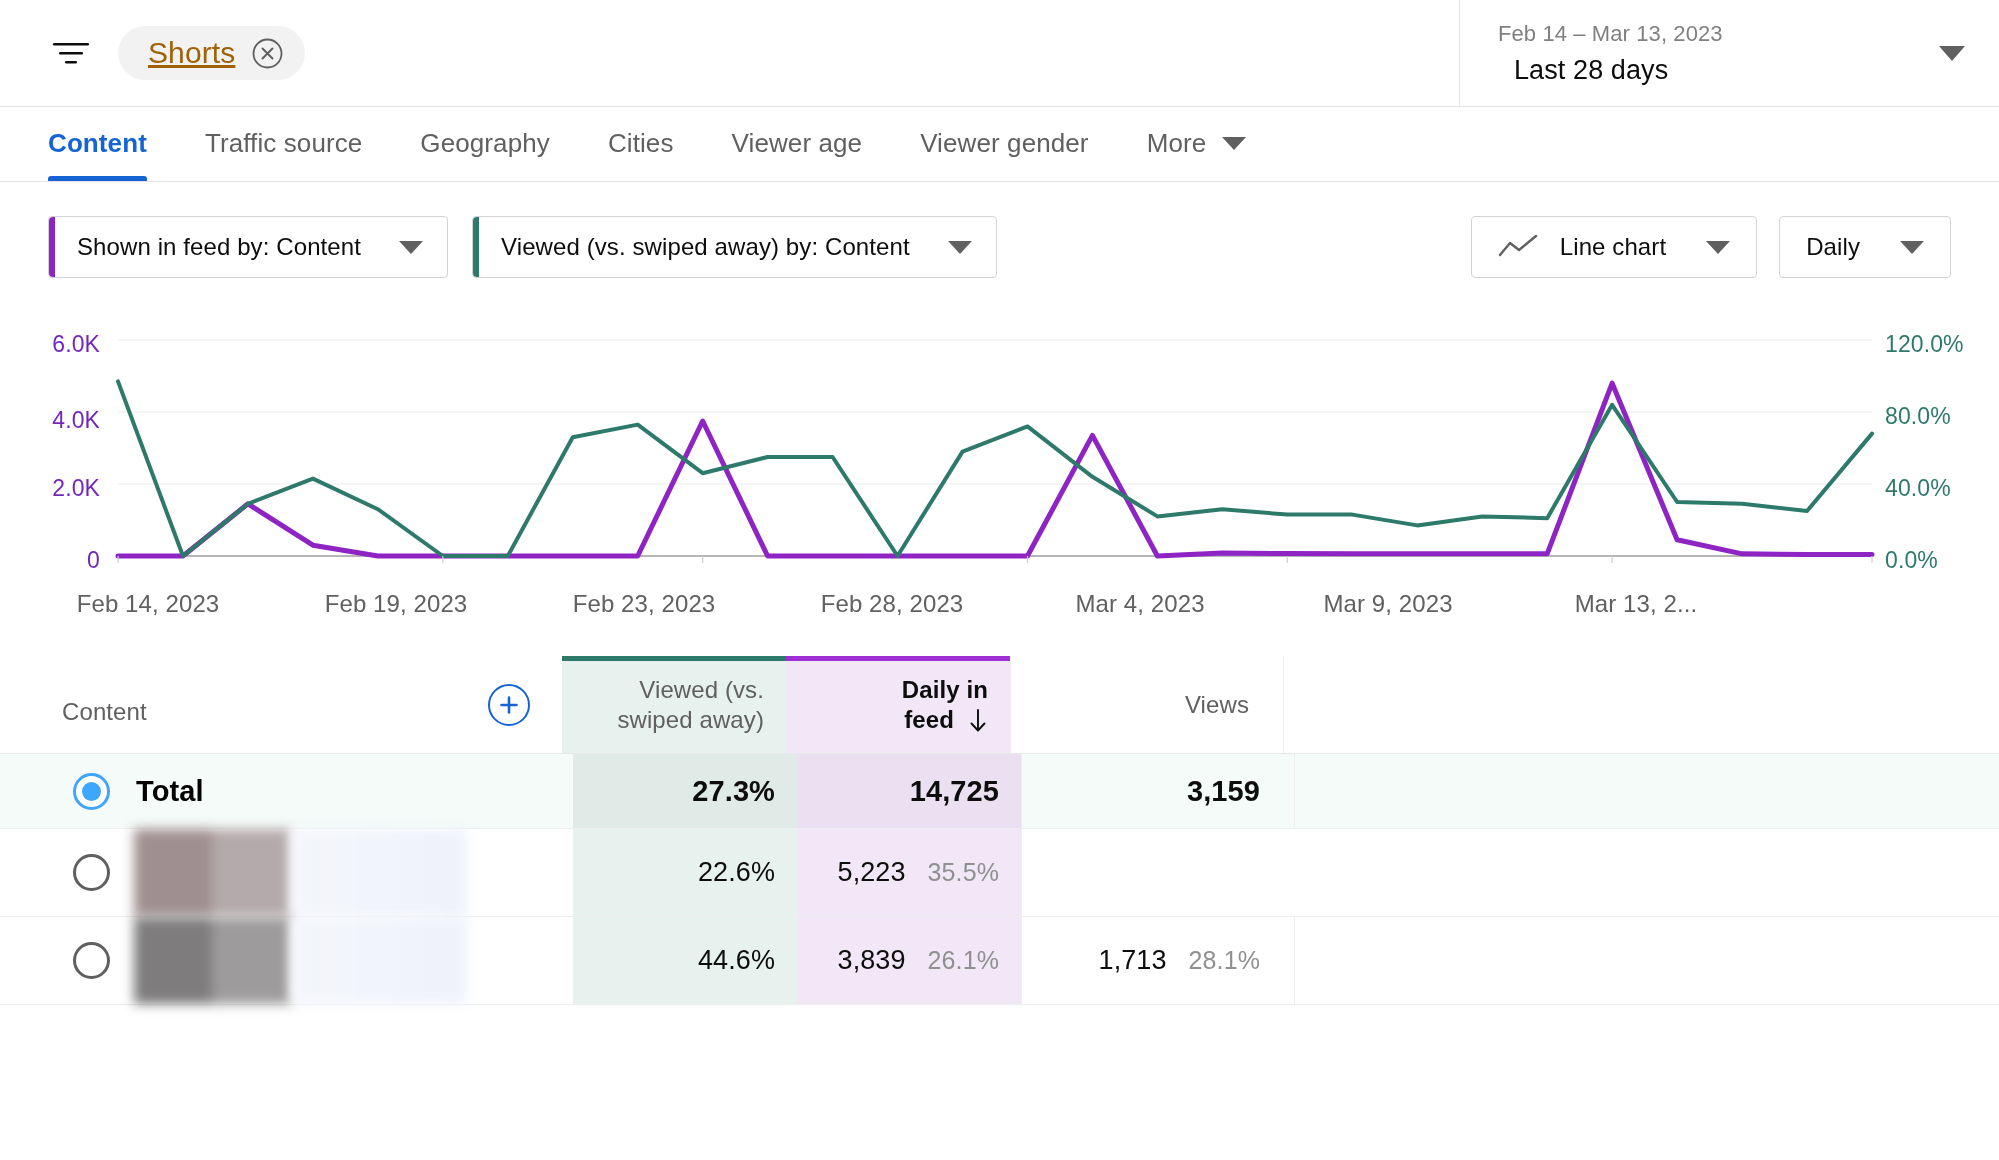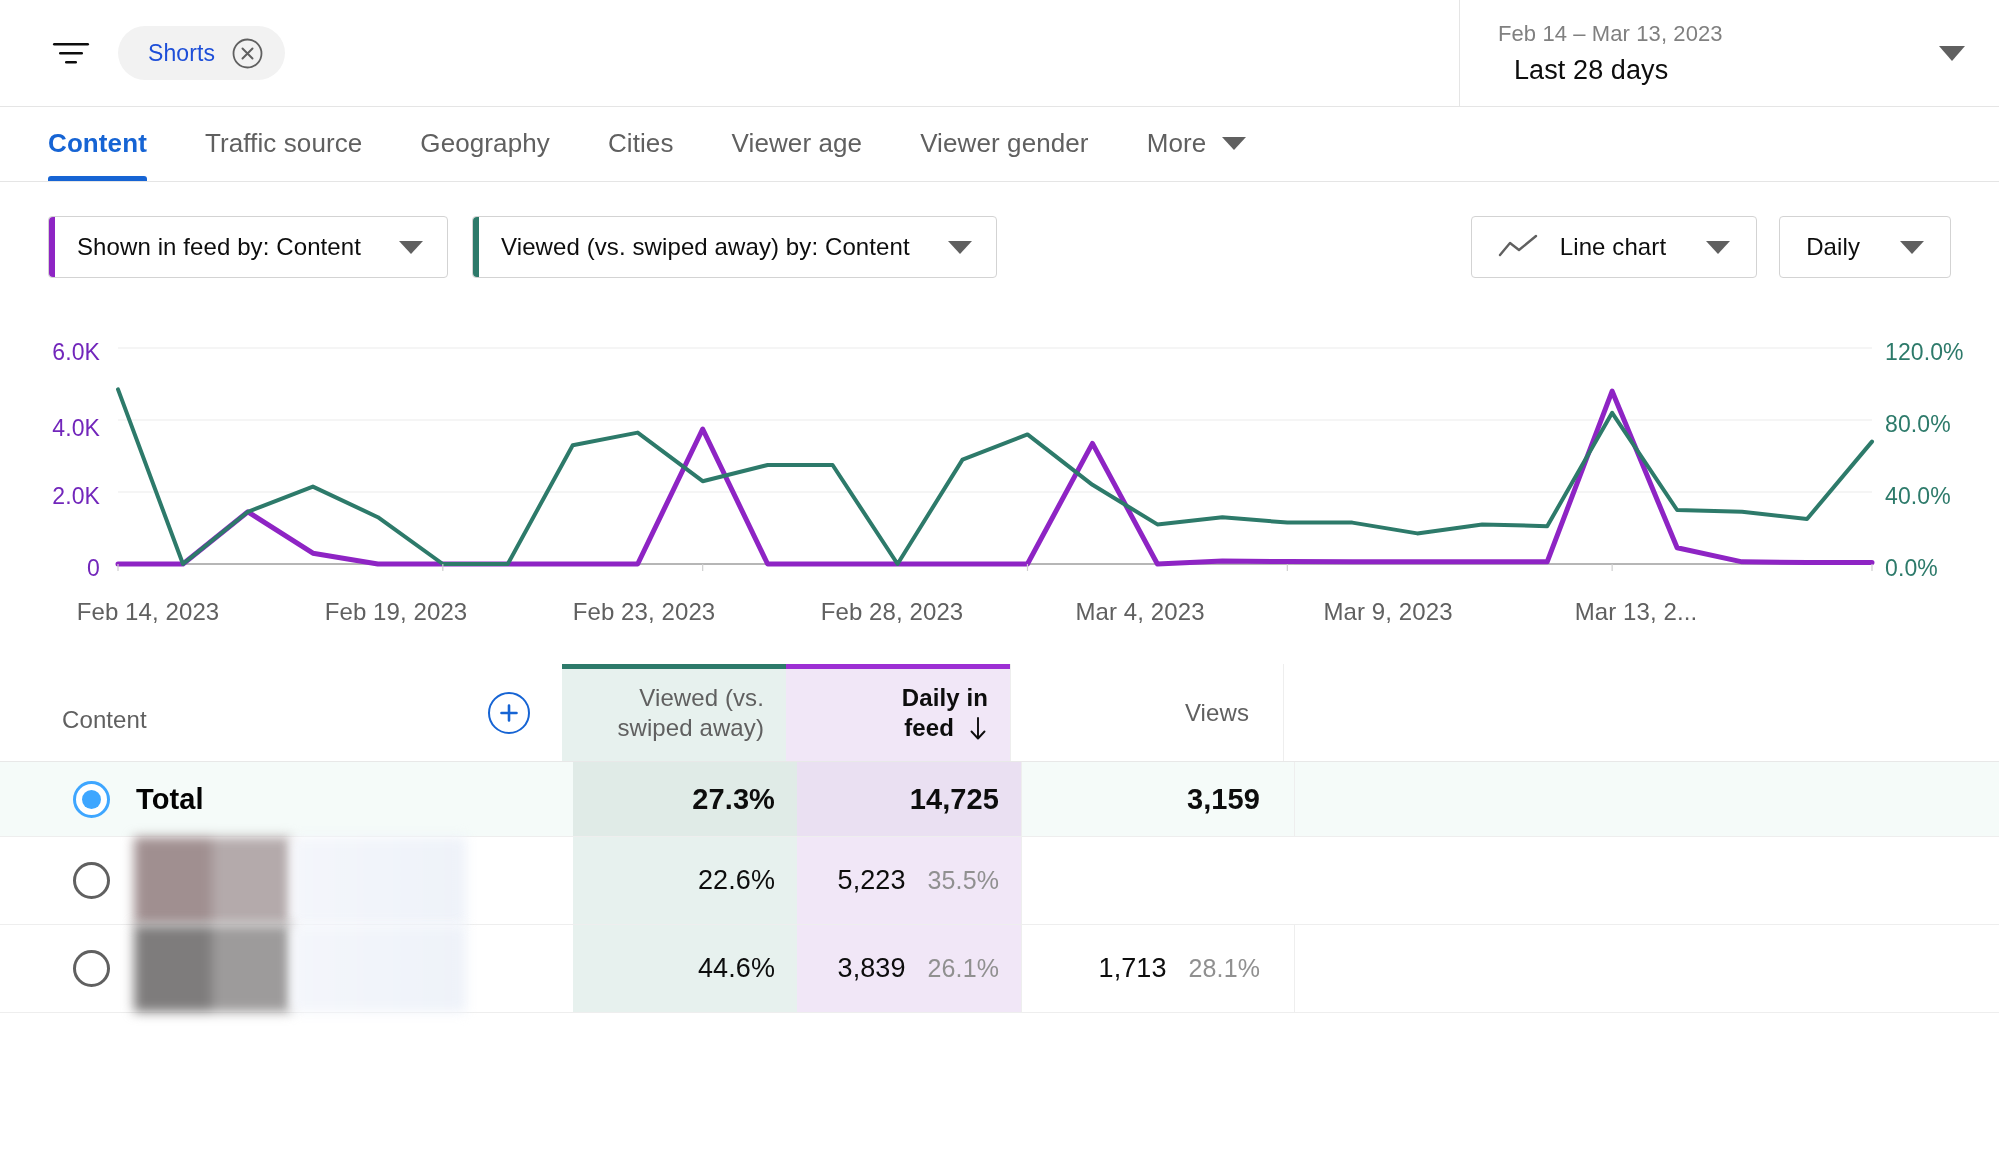--- a/index.html
+++ b/index.html
@@ -32,23 +32,24 @@
     margin-left: 24px;
     height: 54px;
     background: #f2f2f2;
     border-radius: 27px;
     display: flex;
     align-items: center;
     padding: 0 22px 0 30px;
     cursor: pointer;
   }
   .chip-label {
-    font-size: 23px;
-    color: #1d4ed8;
-    letter-spacing: .1px;
+    font-size: 30px;
+    color: #a16207;
+    letter-spacing: .1px;
+    text-decoration: underline;
   }
   .chip-close {
     margin-left: 17px;
     width: 31px; height: 31px;
     display: flex; align-items: center; justify-content: center;
     cursor: pointer;
   }
   .daterange {
     position: absolute;
     right: 0; top: 0;
@@ -172,21 +173,21 @@
   .plain-select .caret-down {
     margin-left: 40px;
     border-left-width: 12px; border-right-width: 12px; border-top-width: 13px;
   }
   .linechart-icon { margin-right: 22px; display: flex; }
 
   
   .chart-area {
     position: relative;
     height: 330px;
-    margin-top: 22px;
+    margin-top: 14px;
   }
   .chart-svg { display: block; }
   .axis-label {
     position: absolute;
     font-size: 23px;
     letter-spacing: .1px;
     white-space: nowrap;
   }
   .y-left { color: #7226bb; text-align: right; }
   .y-right { color: #2d7a6a; text-align: left; }

